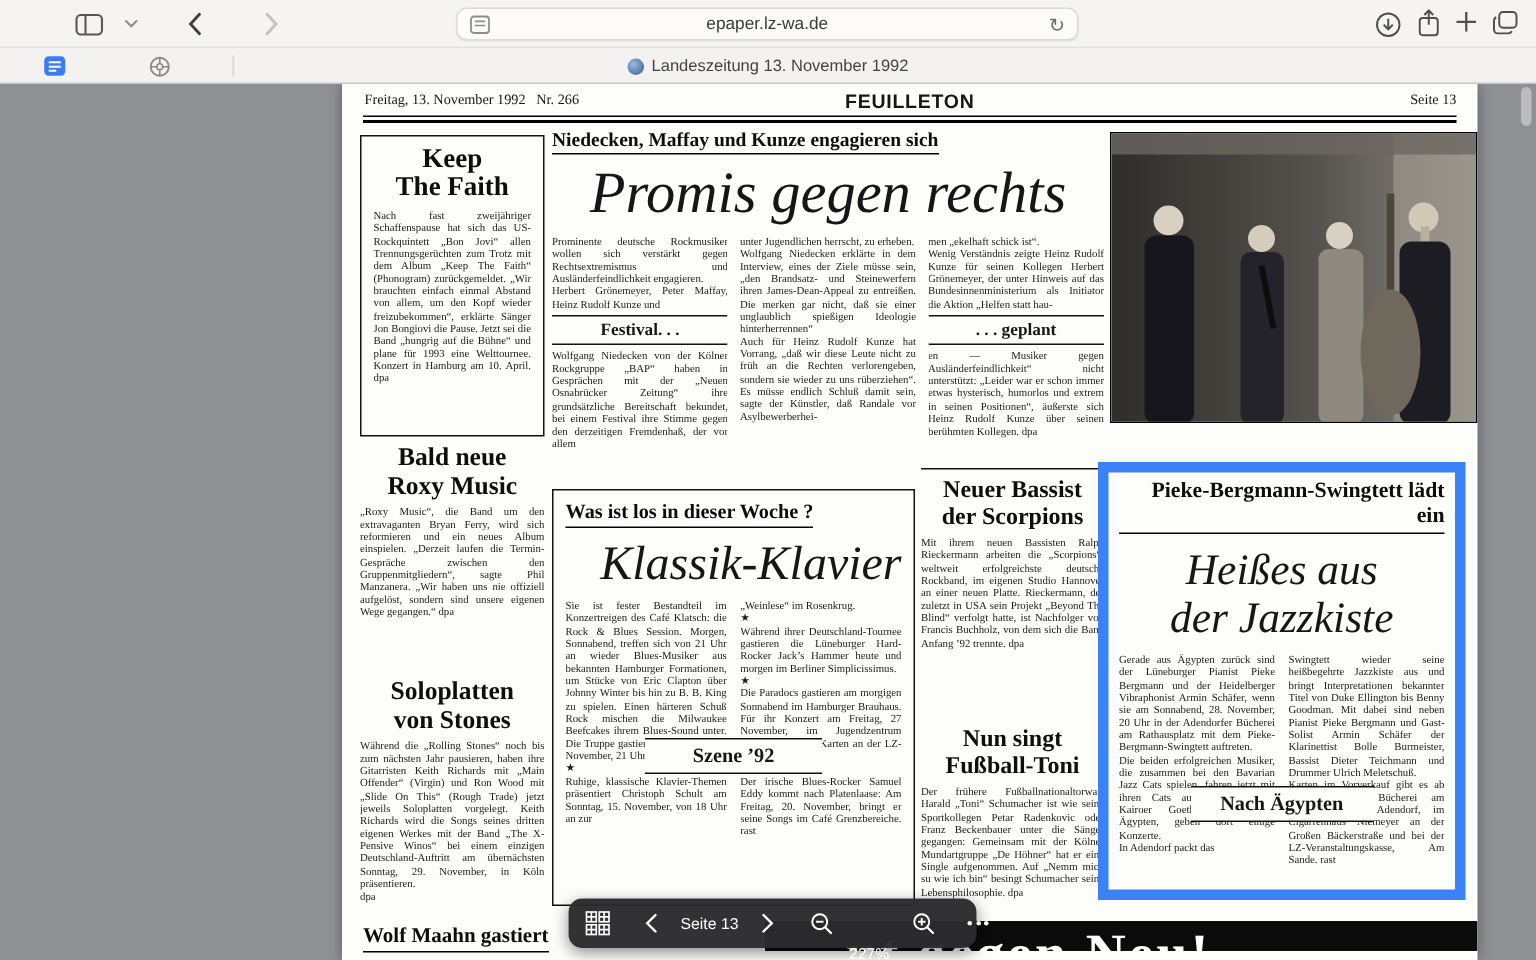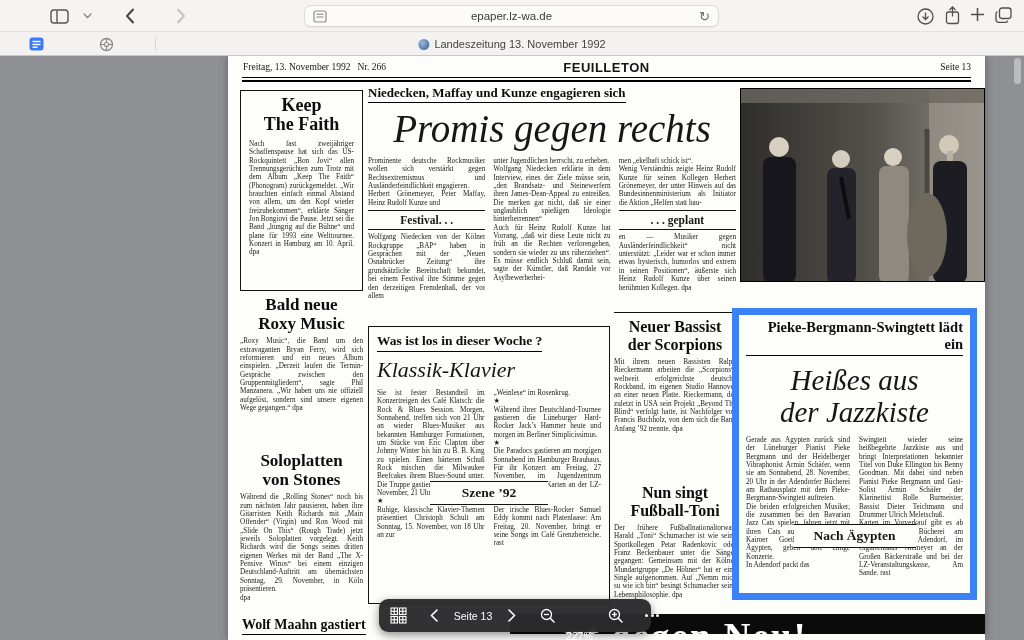--- a/index.html
+++ b/index.html
@@ -198,21 +198,21 @@
           <div class="col">men „ekelhaft schick ist“.
 Wenig Verständnis zeigte Heinz Rudolf Kunze für seinen Kollegen Herbert Grönemeyer, der unter Hinweis auf das Bundesinnenministerium als Initiator die Aktion „Helfen statt hau-</div>
           <div class="col-subhead">. . . geplant</div>
           <div class="col">en — Musiker gegen Ausländerfeindlichkeit“ nicht unterstützt: „Leider war er schon immer etwas hysterisch, humorlos und extrem in seinen Positionen“, äußerste sich Heinz Rudolf Kunze über seinen berühmten Kollegen.  dpa</div>
         </div>
       </div>
     </div>
 
     <div class="box" style="left:140px;top:270px;width:242px;height:278px;padding:6px 8px;">
       <div class="kicker" style="font-size:13.5px;padding-bottom:2px;">Was ist los in dieser Woche ?</div>
-      <div class="serif" style="font-style:italic;font-size:22px;text-align:left;margin:5px 0 6px;">Klassik-Klavier</div>
+      <div class="serif" style="font-style:italic;font-size:32px;text-align:right;margin:5px 0 6px;">Klassik-Klavier</div>
       <div style="position:relative;display:flex;gap:9px;height:196px;overflow:hidden;">
         <div class="col" style="flex:1;">Sie ist fester Bestandteil im Konzertreigen des Café Klatsch: die Rock &amp; Blues Session. Morgen, Sonnabend, treffen sich von 21 Uhr an wieder Blues-Musiker aus bekannten Hamburger Formationen, um Stücke von Eric Clapton über Johnny Winter bis hin zu B. B. King zu spielen. Einen härteren Schuß Rock mischen die Milwaukee Beefcakes ihrem Blues-Sound unter. Die Truppe gastiert am Dienstag, 17. November, 21 Uhr im Café Klatsch.
 ★
 Ruhige, klassische Klavier-Themen präsentiert Christoph Schult am Sonntag, 15. November, von 18 Uhr an zur</div>
         <div class="col" style="flex:1;">„Weinlese“ im Rosenkrug.
 ★
 Während ihrer Deutschland-Tournee gastieren die Lüneburger Hard-Rocker Jack’s Hammer heute und morgen im Berliner Simplicissimus.
 ★
 Die Paradocs gastieren am morgigen Sonnabend im Hamburger Brauhaus. Für ihr Konzert am Freitag, 27 November, im Jugendzentrum Lüneburg gibt es Karten an der LZ-Kasse.
 ★

